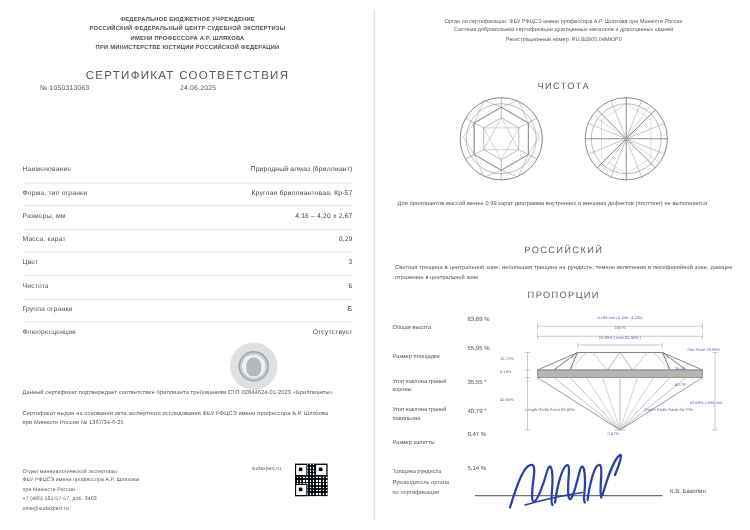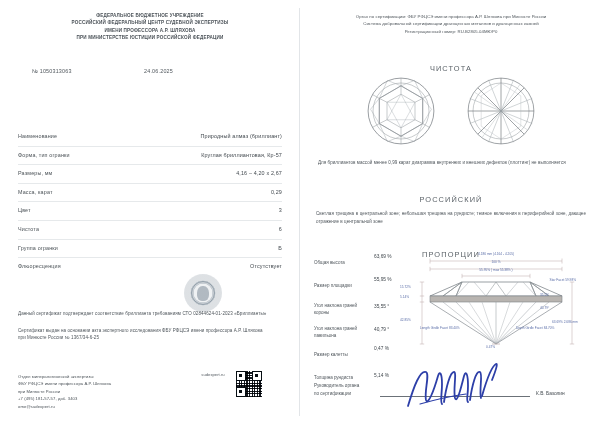--- a/index.html
+++ b/index.html
@@ -91,21 +91,21 @@
   .auth{
     position:absolute;left:12px;top:13px;width:278px;text-align:center;
     font-size:4.3px;line-height:1.72;color:#4d545a;letter-spacing:.06px;
   }
   .sec-title{
     position:absolute;width:278px;left:12px;text-align:center;
     font-size:7.4px;letter-spacing:1.1px;color:#5a6167;
   }
   #t-clarity{top:64px;}
   #t-comments{top:195px;}
-  #t-proportions{top:250px;text-align:center;}
+  #t-proportions{top:231px;text-align:center;}
 
   .gems{position:absolute;left:12px;top:76px;width:278px;height:72px;}
   .gem{position:absolute;top:0;width:70px;height:70px;}
   .gem.g1{left:54px;}
   .gem.g2{left:154px;}
 
   .note-small{
     position:absolute;left:18px;top:159px;width:266px;
     font-size:4.5px;line-height:1.74;color:#4d545a;text-align:justify;letter-spacing:.06px;
   }
@@ -142,20 +142,21 @@
 
   <div class="left">
 
     <div class="org-head">
       <div>ФЕДЕРАЛЬНОЕ БЮДЖЕТНОЕ УЧРЕЖДЕНИЕ</div>
       <div>РОССИЙСКИЙ ФЕДЕРАЛЬНЫЙ ЦЕНТР СУДЕБНОЙ ЭКСПЕРТИЗЫ</div>
       <div>ИМЕНИ ПРОФЕССОРА А.Р. ШЛЯХОВА</div>
       <div>ПРИ МИНИСТЕРСТВЕ ЮСТИЦИИ РОССИЙСКОЙ ФЕДЕРАЦИИ</div>
     </div>
 
+    <div class="cert-title">СЕРТИФИКАТ СООТВЕТСТВИЯ</div>
 
     <div class="cert-meta">
       <span class="cert-no">№ 1050313063</span>
       <span class="cert-date">24.06.2025</span>
     </div>
 
     <div class="props">
       <div class="prow">
         <span class="pkey">Наименование</span>
         <span class="pval">Природный алмаз (бриллиант)</span>

